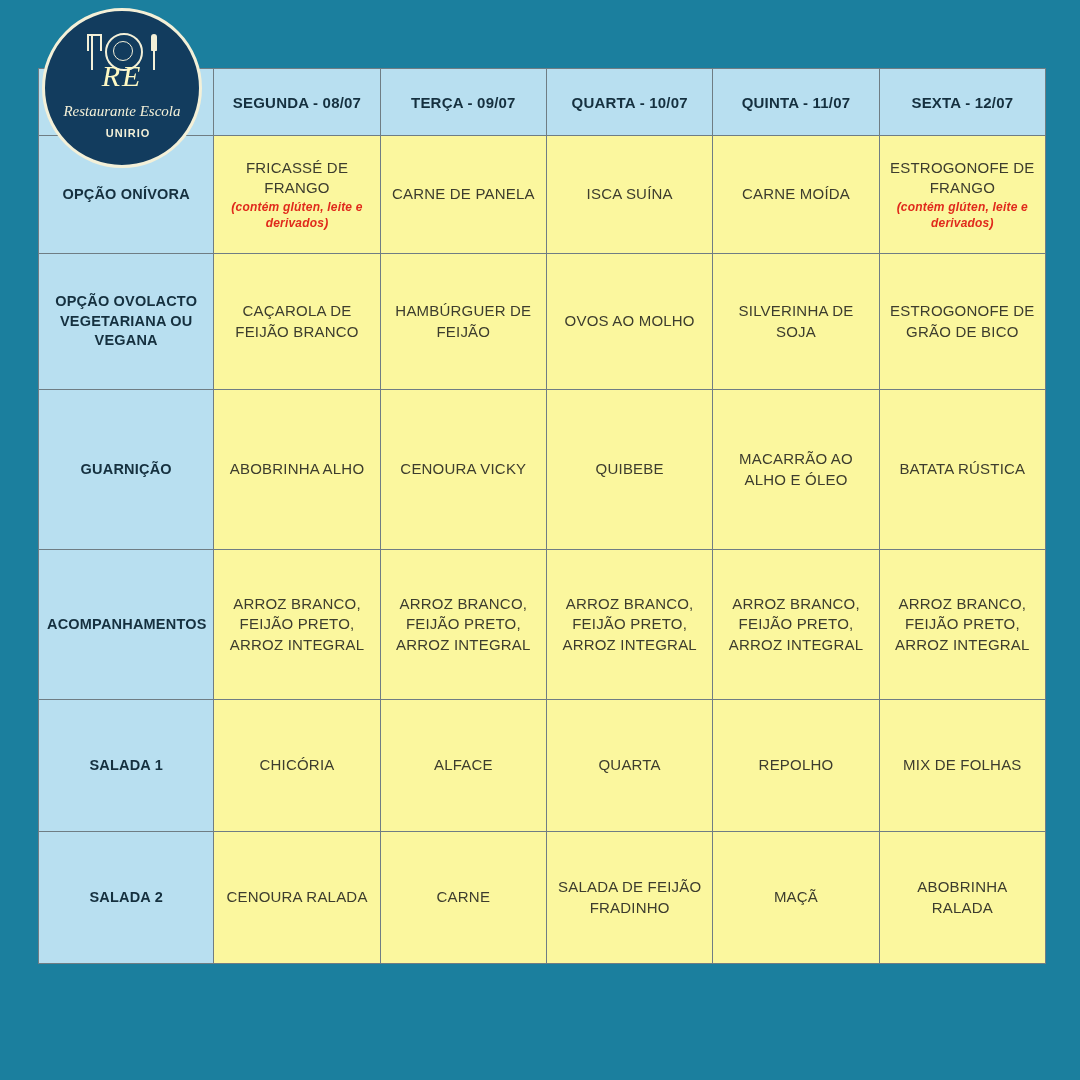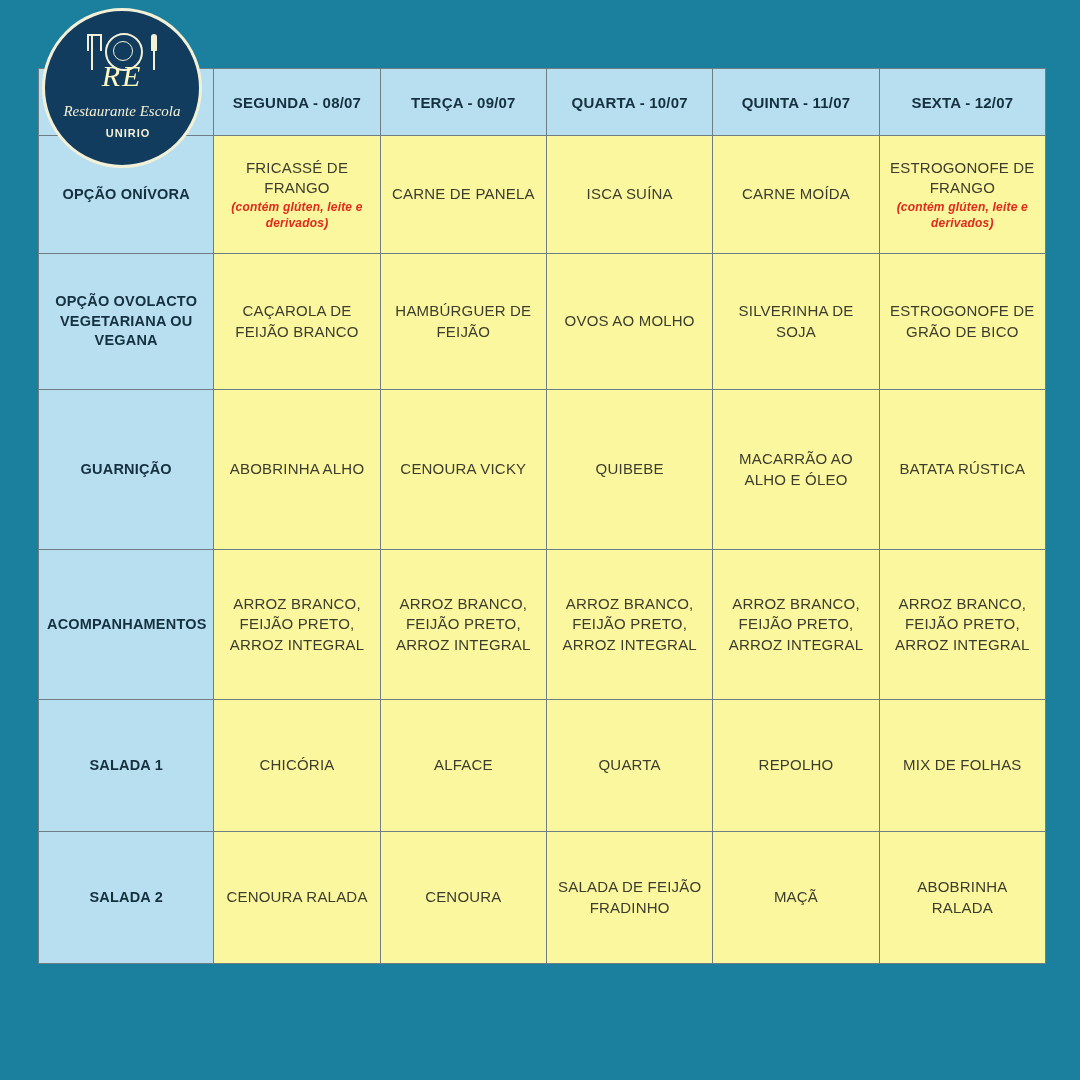--- a/index.html
+++ b/index.html
@@ -330,21 +330,21 @@
           <td class="cell">CHICÓRIA</td>
           <td class="cell">ALFACE</td>
           <td class="cell">QUARTA</td>
           <td class="cell">REPOLHO</td>
           <td class="cell">MIX DE FOLHAS</td>
         </tr>
 
         <tr class="r-salada2">
           <td class="rowlabel">SALADA 2</td>
           <td class="cell">CENOURA RALADA</td>
-          <td class="cell">CENOURA</td>
+          <td class="cell">CARNE</td>
           <td class="cell">SALADA DE FEIJÃO FRADINHO</td>
           <td class="cell">MAÇÃ</td>
           <td class="cell">ABOBRINHA RALADA</td>
         </tr>
 
       </tbody>
     </table>
   </div>
 
 

